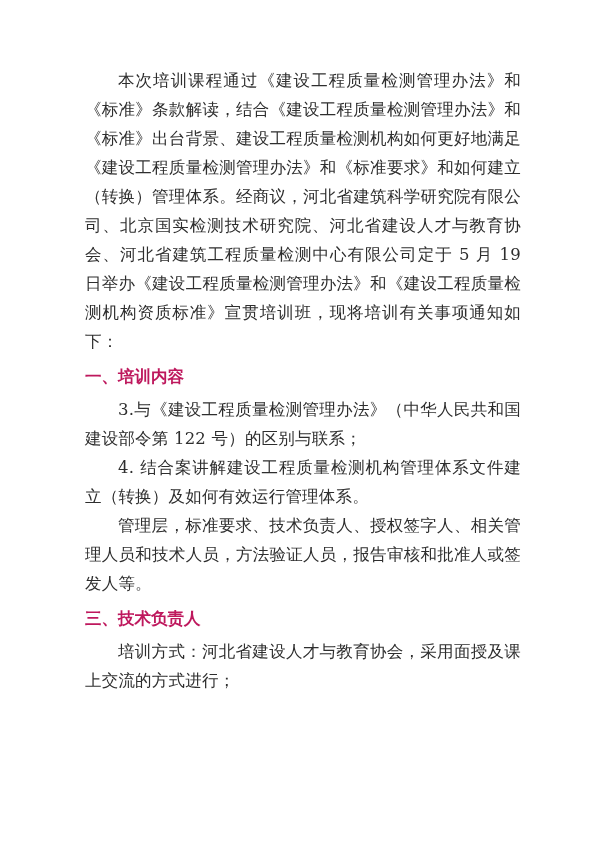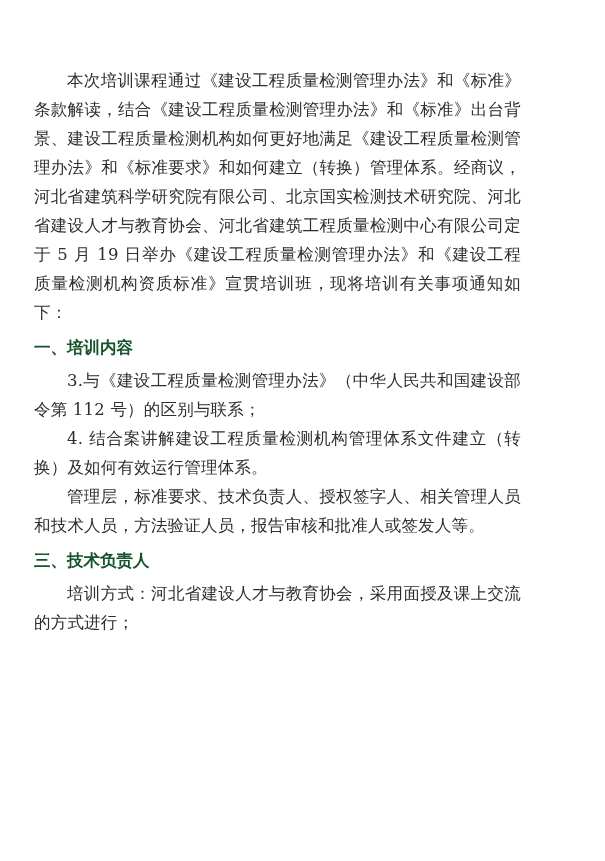--- a/index.html
+++ b/index.html
@@ -6,51 +6,51 @@
     margin: 0;
     padding: 0;
     background: #ffffff;
   }
   .page {
     position: relative;
     width: 605px;
     height: 861px;
     background: #ffffff;
     box-sizing: border-box;
-    padding: 66px 84px 0 34px;
+    padding: 66px 84px 0 85px;
     overflow: hidden;
     font-family: "DejaVu Serif", "Liberation Serif", serif;
     color: #2e2e2e;
   }
   .para {
     margin: 0;
     font-size: 16.5px;
     line-height: 29px;
     text-align: justify;
     letter-spacing: 0.2px;
   }
   .indent {
     text-indent: 2em;
   }
   .heading {
     margin: 6px 0 4px 0;
     font-family: Liberation Serif, serif;
     font-weight: bold;
     font-size: 16.5px;
     line-height: 29px;
-    color: #14532d;
+    color: #be185d;
   }
 </style>
 </head>
 <body>
 
 <main class="page">
   <p class="para indent">本次培训课程通过《建设工程质量检测管理办法》和《标准》条款解读，结合《建设工程质量检测管理办法》和《标准》出台背景、建设工程质量检测机构如何更好地满足《建设工程质量检测管理办法》和《标准要求》和如何建立（转换）管理体系。经商议，河北省建筑科学研究院有限公司、北京国实检测技术研究院、河北省建设人才与教育协会、河北省建筑工程质量检测中心有限公司定于 5 月 19 日举办《建设工程质量检测管理办法》和《建设工程质量检测机构资质标准》宣贯培训班，现将培训有关事项通知如下：</p>
 
   <h2 class="heading">一、培训内容</h2>
-  <p class="para indent">3.与《建设工程质量检测管理办法》（中华人民共和国建设部令第 112 号）的区别与联系；</p>
+  <p class="para indent">3.与《建设工程质量检测管理办法》（中华人民共和国建设部令第 122 号）的区别与联系；</p>
   <p class="para indent">4. 结合案讲解建设工程质量检测机构管理体系文件建立（转换）及如何有效运行管理体系。</p>
 
   <p class="para indent">管理层，标准要求、技术负责人、授权签字人、相关管理人员和技术人员，方法验证人员，报告审核和批准人或签发人等。</p>
 
   <h2 class="heading">三、技术负责人</h2>
   <p class="para indent">培训方式：河北省建设人才与教育协会，采用面授及课上交流的方式进行；</p>
 </main>
 
 </body></html>

